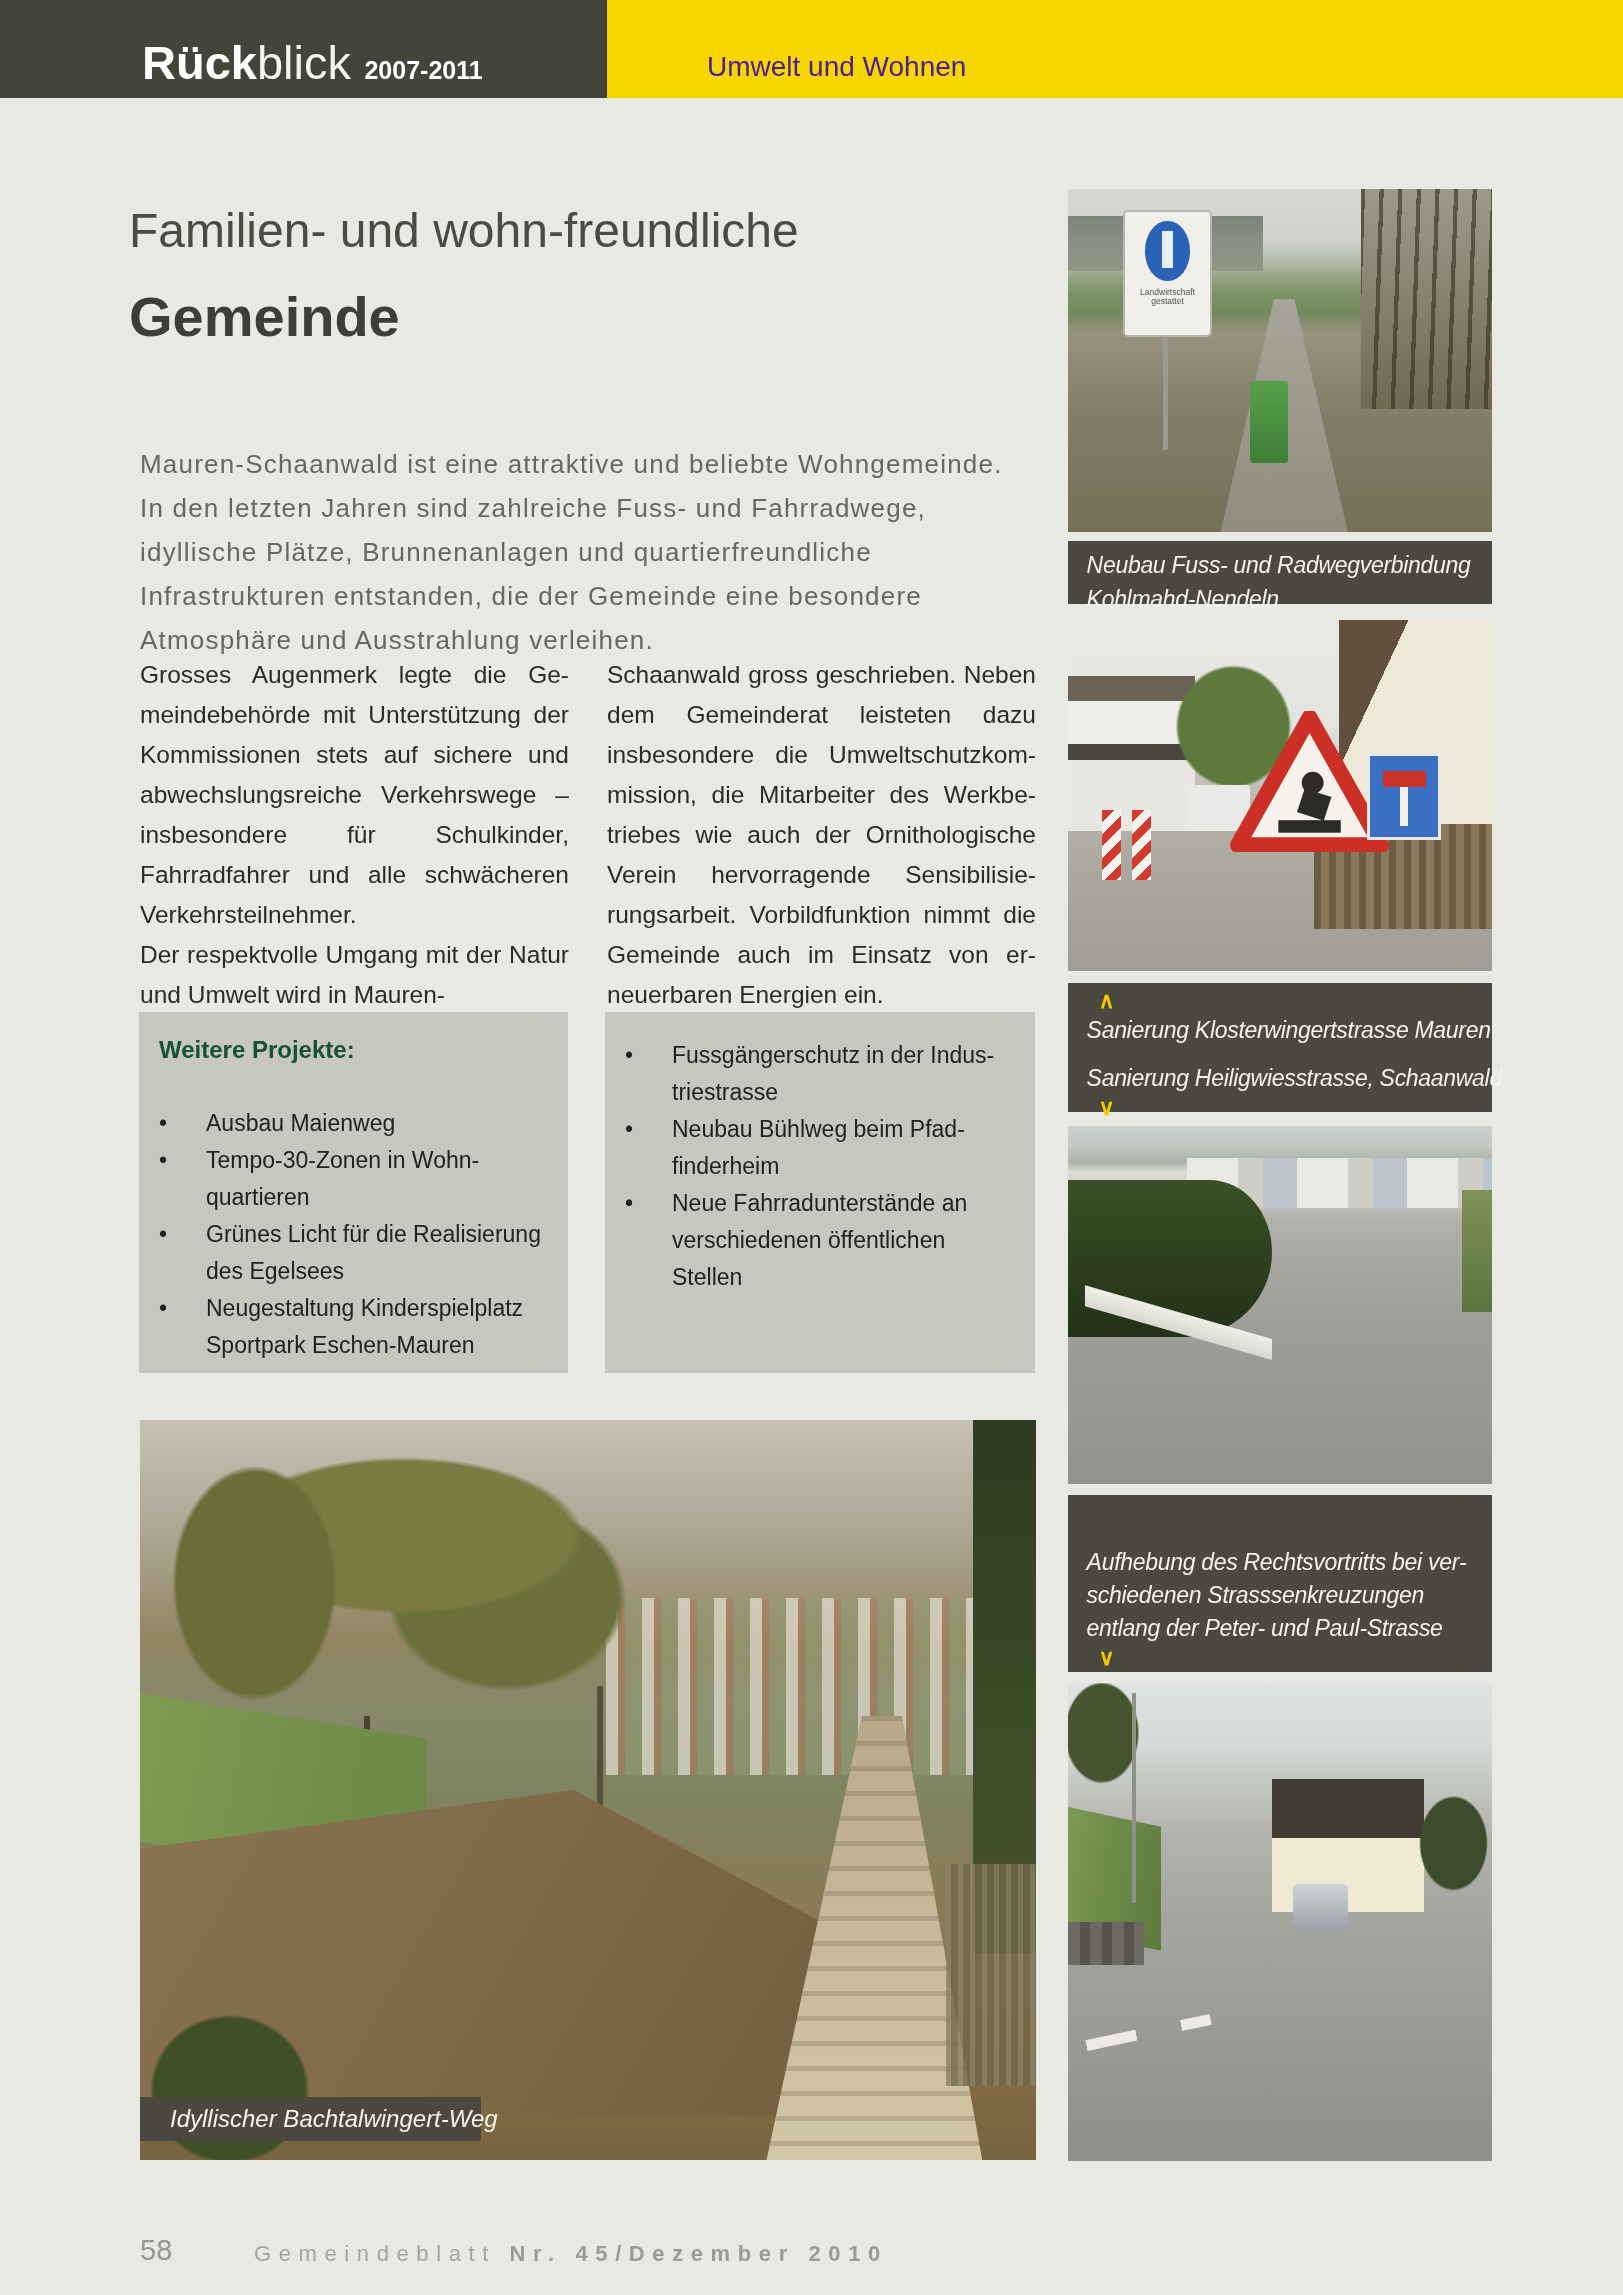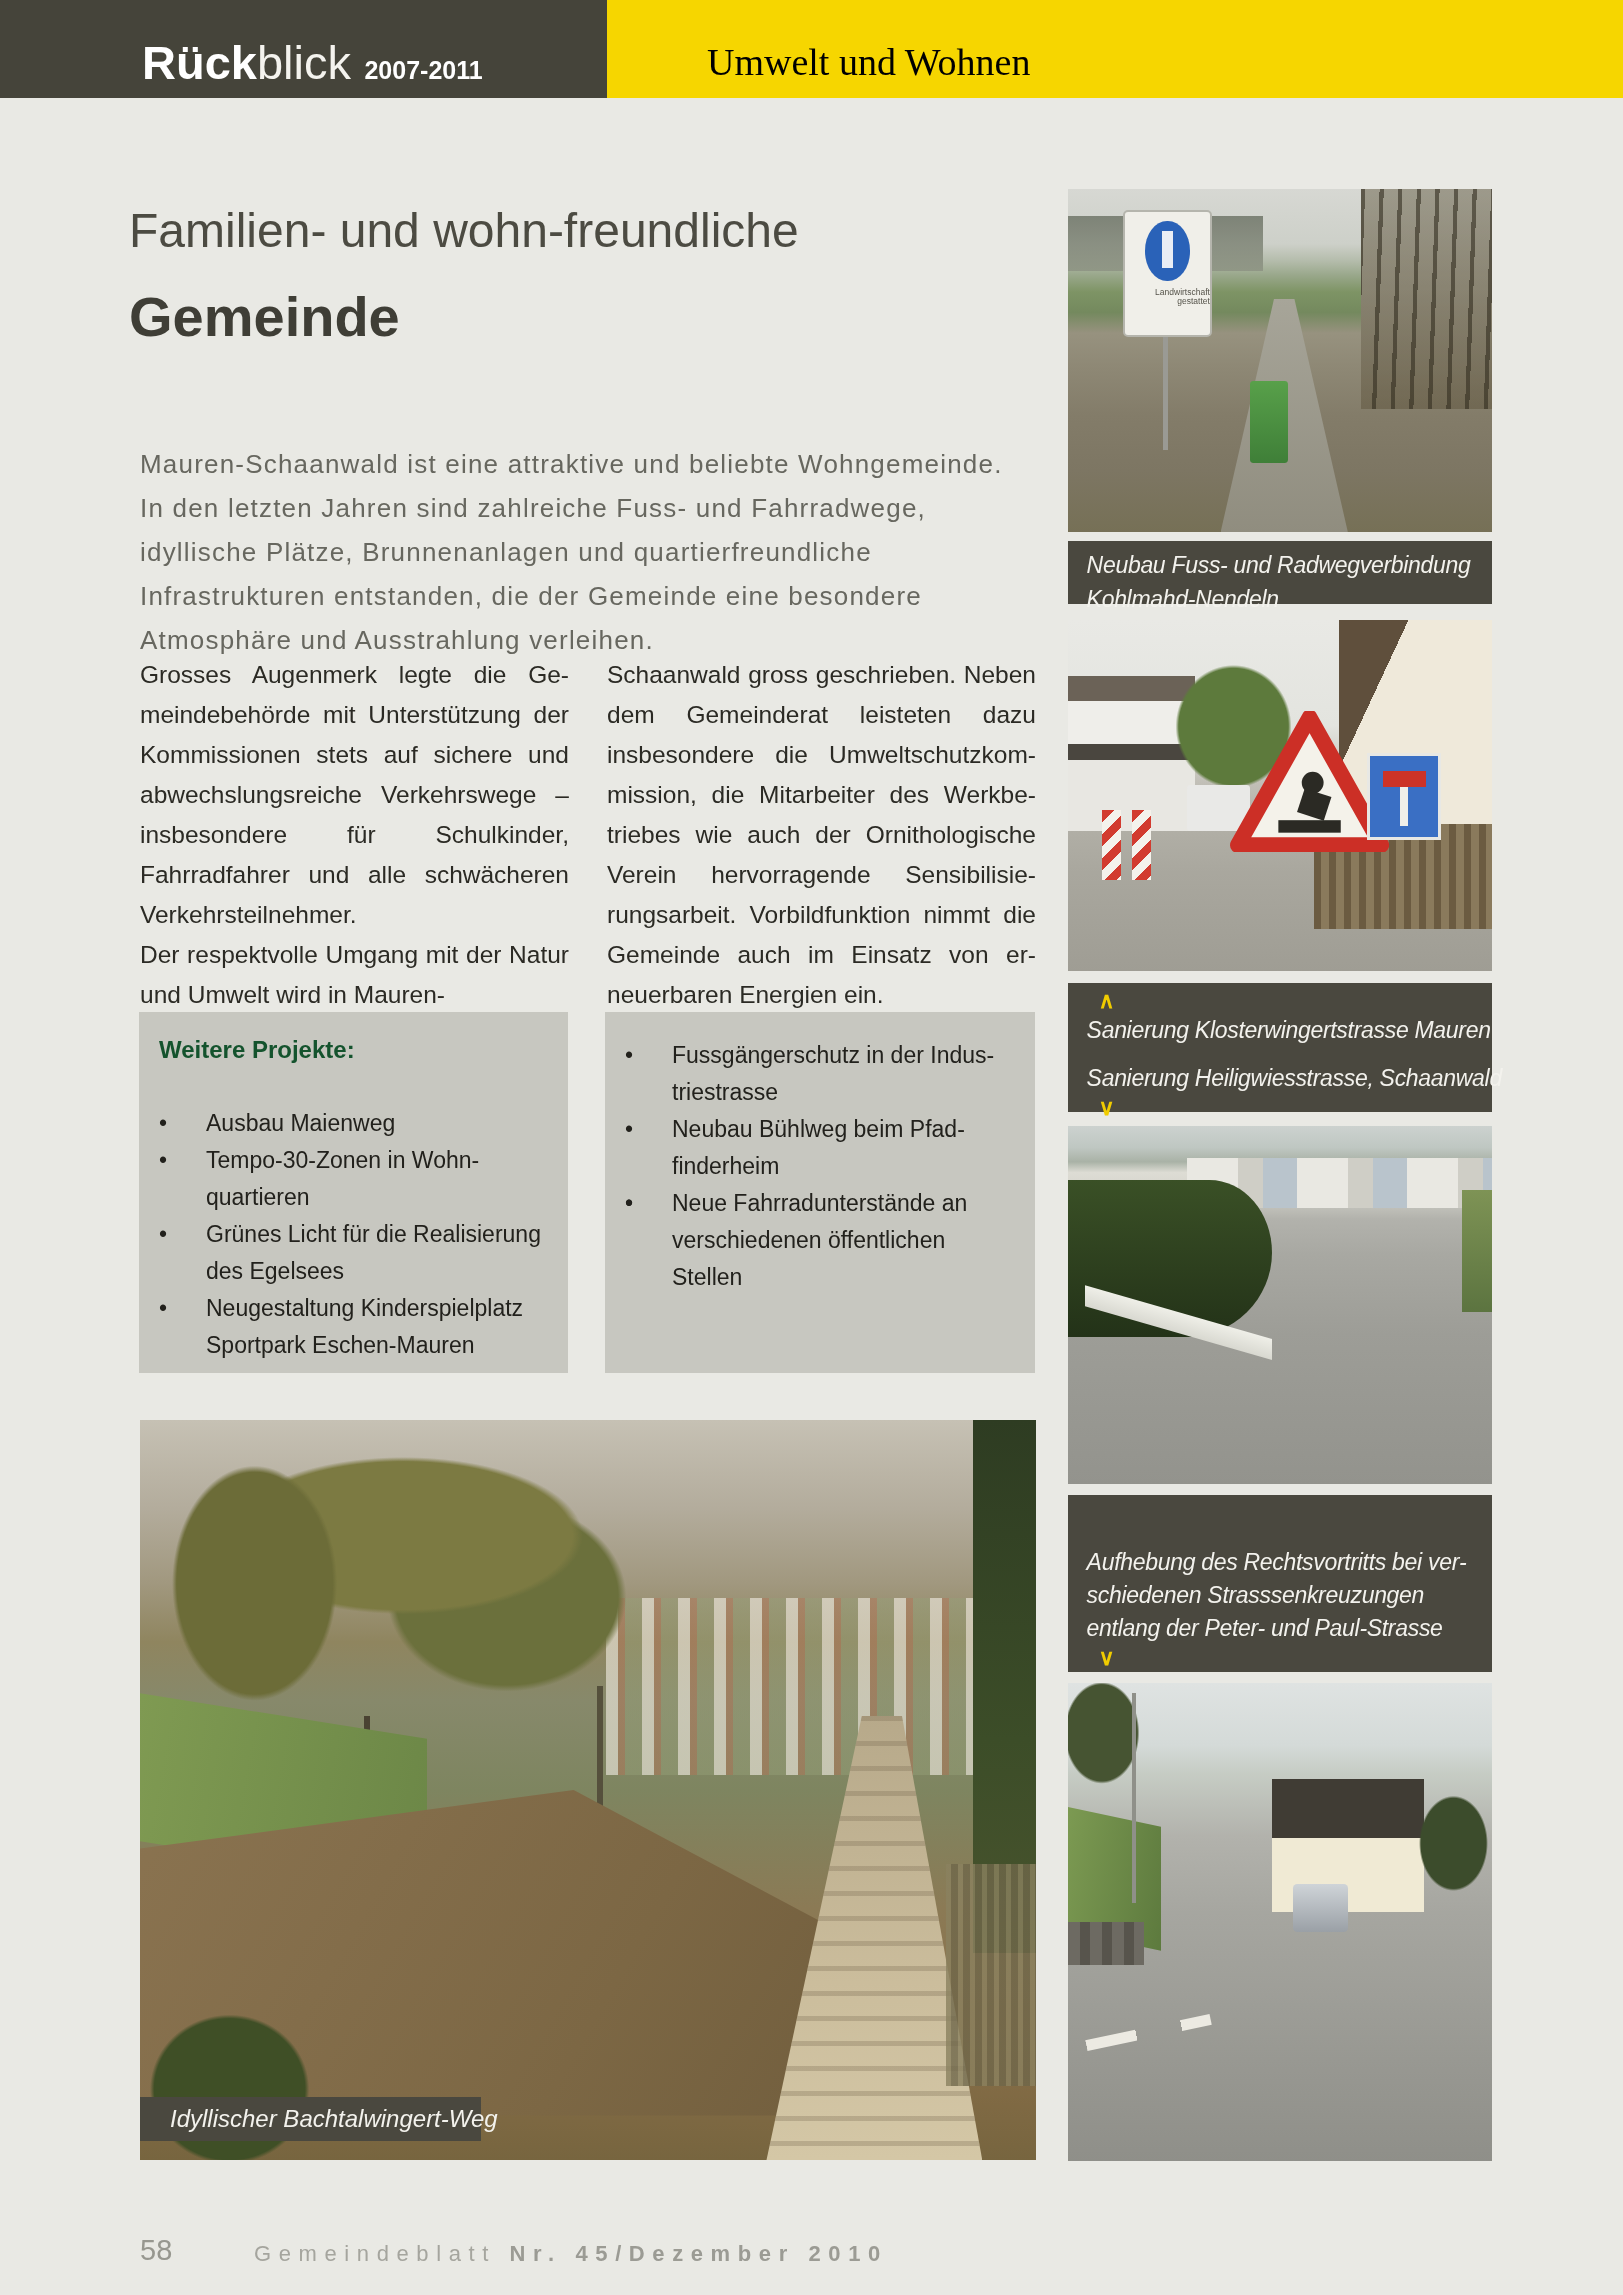--- a/index.html
+++ b/index.html
@@ -6,21 +6,21 @@
   #page{position:relative;width:1623px;height:2295px;background:#e9e9e4;overflow:hidden;
         font-family:"Liberation Sans",sans-serif;color:#2b2a24;}
   .abs{position:absolute;}
 
   
   .hdr-dark{left:0;top:0;width:607px;height:98px;background:#45443a;display:flex;align-items:flex-end;padding:0 0 12px 142px;box-sizing:border-box;}
   .brand-bold{font-size:47px;font-weight:700;color:#ffffff;letter-spacing:0px;line-height:1;}
   .brand-light{font-size:47px;font-weight:400;color:#f4f3ee;line-height:1;}
   .brand-years{font-size:25px;font-weight:700;color:#ffffff;margin-left:13.5px;line-height:1;padding-bottom:3.4px;}
   .hdr-yellow{left:607px;top:0;width:1016px;height:98px;background:#f6d600;display:flex;align-items:flex-end;padding:0 0 17px 100px;box-sizing:border-box;}
-  .section-title{font-size:38px;font-weight:400;color:#000000;line-height:1;font-family:Liberation Serif, serif;}
+  .section-title{font-size:28px;font-weight:400;color:#4c1d95;line-height:1;}
 
   
   .headline{left:129px;top:188px;width:845px;line-height:86px;}
   .headline .l1{font-size:48px;font-weight:400;color:#4c4b42;display:block;}
   .headline .l2{font-size:56px;font-weight:700;color:#3f3e36;display:block;}
   .lead{left:140px;top:416px;width:879px;font-size:26px;line-height:44px;letter-spacing:1.2px;color:#67675f;}
 
   
   .colL{left:140px;top:655px;width:429px;}
   .colR{left:607px;top:655px;width:429px;}
@@ -47,21 +47,21 @@
   .cap3 .ct{font-size:23px;line-height:33px;letter-spacing:-0.3px;}
 
   
   .ph{overflow:hidden;}
   .ph>div{position:absolute;}
   .ph1{top:189px;height:343px;background:linear-gradient(180deg,#d7d8d3 0%,#cdd0c9 16%,#b4bcab 21%,#9aa88c 25%,#7e9465 30%,#74895e 36%,#97927f 42%,#8e8875 52%,#837c69 66%,#7d7663 82%,#767056 100%);}
   .ph1 .mnt{left:0;top:8%;width:46%;height:16%;background:linear-gradient(180deg,#6f7568,#8d9383);opacity:.85;}
   .ph1 .trees{right:0;top:0;width:31%;height:64%;background:repeating-linear-gradient(92deg,rgba(61,55,40,.7) 0 4.2px,rgba(125,115,92,.25) 4.2px 18.6px),linear-gradient(180deg,#a8a79b,#6d6550);}
   .ph1 .path{left:36%;top:32%;width:30%;height:68%;clip-path:polygon(42% 0,58% 0,100% 100%,0 100%);background:linear-gradient(180deg,#a7a599,#908d7f);}
   .ph1 .post{left:22.5%;top:14%;width:5px;height:62%;background:#9a9a94;}
-  .ph1 .sign{left:13%;top:6%;width:20%;height:36%;background:#f0efe9;border:2.5px solid #b5b5ad;border-radius:5px;text-align:right;}
+  .ph1 .sign{left:13%;top:6%;width:20%;height:36%;background:#f0efe9;border:2.5px solid #b5b5ad;border-radius:5px;text-align:center;}
   .ph1 .disc{position:absolute;left:24%;top:8%;width:52%;height:48%;border-radius:50%;background:#2a62b8;}
   .ph1 .fig{position:absolute;left:44%;top:16%;width:12%;height:30%;background:#e9edf5;}
   .ph1 .signtext{position:absolute;left:0;right:0;top:62%;font-size:8.5px;line-height:9.3px;color:#55534a;}
   .ph1 .bin{left:43%;top:56%;width:9%;height:24%;background:linear-gradient(180deg,#58a04a,#3f7f38);border-radius:3.4px;}
   .ph2{top:620px;height:351px;background:linear-gradient(180deg,#e9e9e5 0%,#e3e4df 30%,#c2c0b8 46%,#b3b1a8 56%,#a9a79e 72%,#9f9d94 100%);}
   .ph2 .houseL{left:0;top:16%;width:30%;height:44%;background:linear-gradient(180deg,#6b6257 0 16%,#efeeea 16% 44%,#4a463f 44% 54%,#e8e7e2 54% 100%);}
   .ph2 .tree{left:20%;top:6%;width:38%;height:54%;background:radial-gradient(closest-side at 50% 45%,#5d7a3c 0 68%,transparent 72%);}
   .ph2 .houseR{right:0;top:0;width:36%;height:58%;background:linear-gradient(115deg,#5f4f3c 0 28%,#efe9da 28%);}
   .ph2 .fence{right:0;top:58%;width:42%;height:30%;background:repeating-linear-gradient(90deg,#6b5b41 0 6.8px,#8a7a5c 6.8px 15px);}
   .ph2 .van{left:28%;top:47%;width:15%;height:13%;background:#e9e9e7;border-radius:3.4px;}

